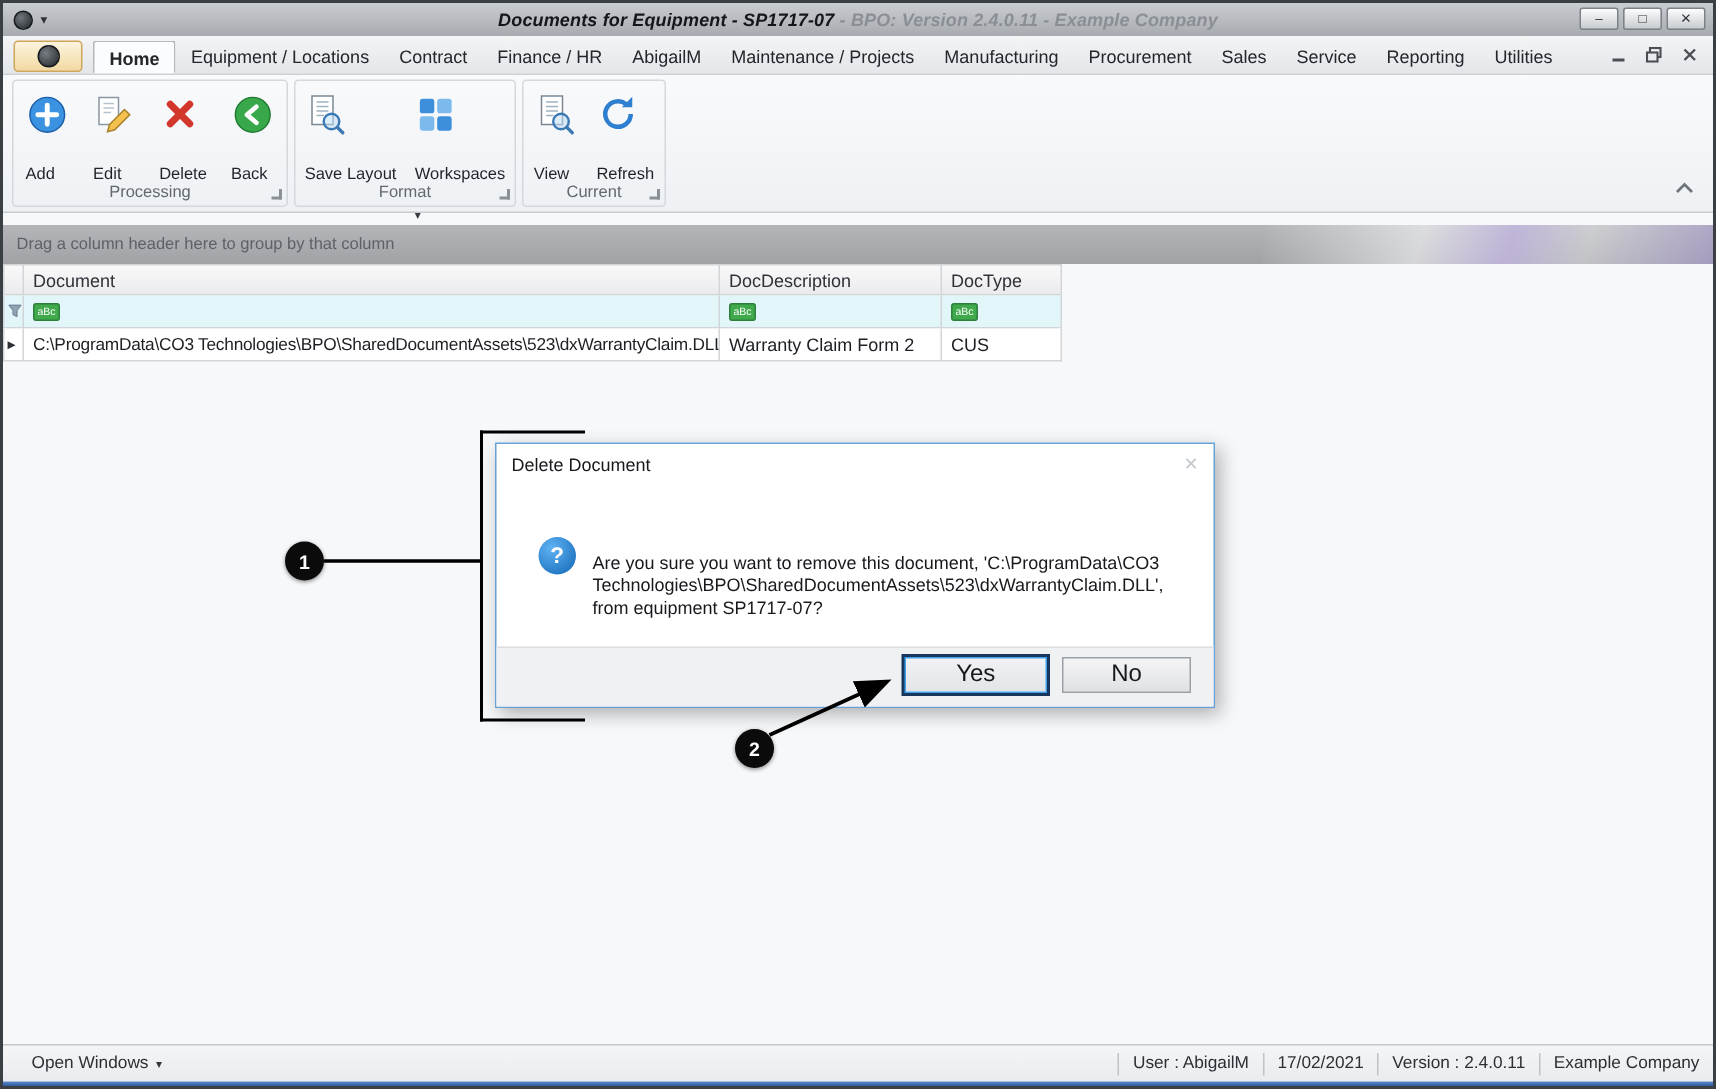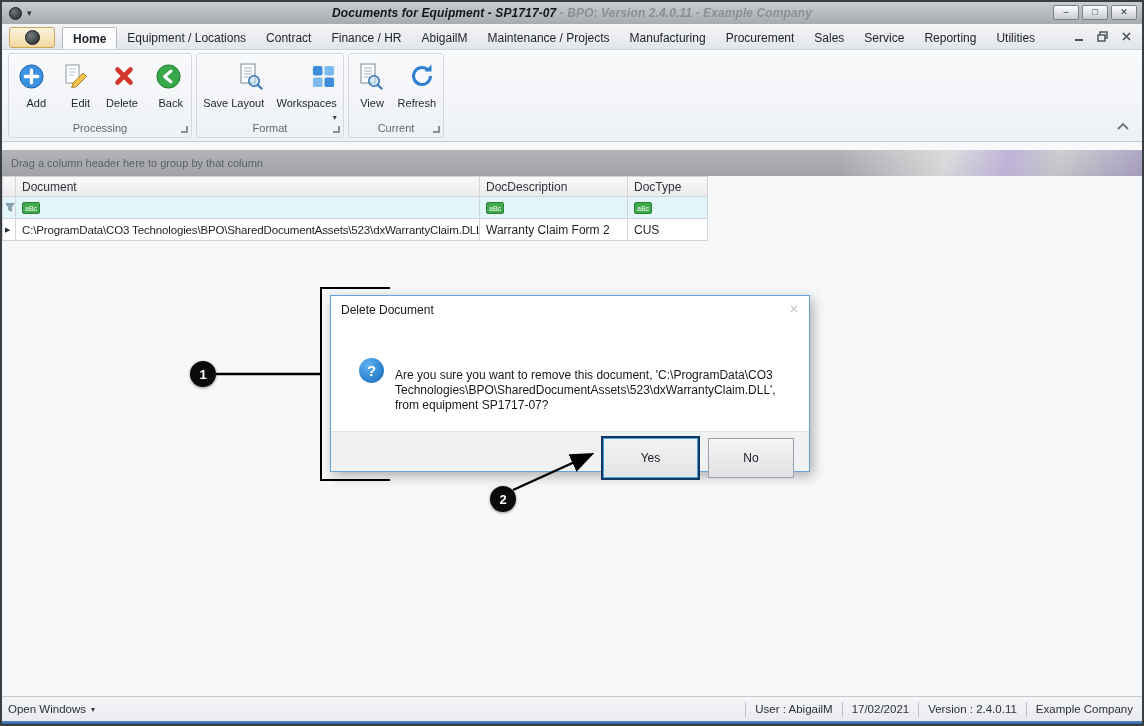--- a/index.html
+++ b/index.html
@@ -37,21 +37,21 @@
   .mdi-controls svg { display:block; }
 
   
   .ribbon { position:absolute; top:48px; left:0; right:0; height:92px;
     background:linear-gradient(#f9fafc,#eef1f4); border-bottom:1px solid #c7cbcf; }
   .rgroup { position:absolute; top:3px; height:85px; border:1px solid #d4d8dc; border-radius:3px; }
   .g-processing { left:6px;  width:184px; }
   .g-format     { left:194px; width:148px; }
   .g-current    { left:346px; width:96px; }
   .rg-buttons { display:flex; justify-content:space-around; align-items:flex-start; padding-top:5px; }
-  .rb-button { display:flex; flex-direction:column; align-items:flex-end; gap:6px;
+  .rb-button { display:flex; flex-direction:column; align-items:flex-start; gap:19px;
     padding:2px 3px; font-size:11px; color:#1f2327; cursor:default; border-radius:2px; }
   .ricon { height:30px; display:flex; align-items:center; }
   .rlabel { white-space:nowrap; }
   .rb-caret { font-size:8px; color:#3a3e43; line-height:5px; }
   .rg-caption { position:absolute; left:0; right:0; bottom:1px; height:14px; text-align:center;
     font-size:11px; color:#62686e; }
   .rg-launcher { position:absolute; right:3px; bottom:3px; width:7px; height:7px;
     border-right:2px solid #8a9096; border-bottom:2px solid #8a9096; }
   .ribbon-collapse { position:absolute; right:12px; bottom:6px; }
 
@@ -90,41 +90,41 @@
     background:#fff; border:1px solid #66a1d8; box-shadow:3px 4px 12px rgba(0,0,0,.30); z-index:30; }
   .dlg-titlebar { height:28px; padding:7px 10px 0; font-size:12px; color:#17191d; position:relative; }
   .dlg-close { position:absolute; right:10px; top:6px; font-size:12px; color:#c4cad0; }
   .dlg-qicon { position:absolute; left:28px; top:62px; width:25px; height:25px; border-radius:50%;
     background:radial-gradient(circle at 35% 30%, #5fb2f2, #1166b6); color:#fff; font-weight:bold;
     font-size:15px; text-align:center; line-height:25px; }
   .dlg-message { position:absolute; left:64px; top:57px; width:402px; font-size:12px;
     line-height:15px; color:#17191d; word-wrap:break-word;margin-top:15px; }
   .dlg-footer { position:absolute; left:0; right:0; bottom:0; height:40px;
     background:#f0f1f3; border-top:1px solid #dddfe2; }
-  .dlg-btn { position:absolute; height:40px; font-size:12px; font-family:inherit; color:#17191d; cursor:default; }
+  .dlg-btn { position:absolute; height:24px; font-size:16px; font-family:inherit; color:#17191d; cursor:default; }
   .btn-yes { left:272px; top:6px; width:95px; background:linear-gradient(#f1f2f3,#e2e4e6);
     border:1px solid #41a0e8; box-shadow:0 0 0 2px #16365e; }
   .btn-no  { left:377px; top:6px; width:86px; background:linear-gradient(#f5f5f6,#dfe1e3);
     border:1px solid #9aa0a6; }
 
   
   .bracket { position:absolute; left:318px; top:285px; width:70px; height:194px;
     border-left:2px solid #000; border-top:2px solid #000; border-bottom:2px solid #000; z-index:29; }
   .ann-svg { position:absolute; left:0; top:0; width:1140px; height:722px; z-index:51; pointer-events:none; }
   .callout { position:absolute; width:26px; height:26px; border-radius:50%; background:#0b0b0c;
     color:#fff; font-size:13px; font-weight:bold; display:flex; align-items:center;
     justify-content:center; z-index:52; box-shadow:0 1px 3px rgba(0,0,0,.45); }
   .callout-1 { left:188px; top:359px; }
   .callout-2 { left:488px; top:484px; }
 
   
   .statusbar { position:absolute; left:0; right:0; bottom:3px; height:25px;
     background:linear-gradient(#f4f5f7,#e9ebee); border-top:1px solid #c6cacd;
     display:flex; align-items:center; font-size:11.5px; color:#2c3034; }
-  .sb-left { display:flex; align-items:center; gap:5px; padding-left:6px; cursor:default; }
+  .sb-left { display:flex; align-items:center; gap:5px; padding-left:19px; cursor:default; }
   .sb-caret { font-size:8px; color:#33373b; }
   .sb-right { margin-left:auto; display:flex; align-items:center; height:100%; }
   .sb-item { padding:0 9px; white-space:nowrap; }
   .sb-sep { width:1px; height:15px; background:#bfc3c7; }
   .bottom-accent { position:absolute; left:0; right:0; bottom:0; height:3px;
     background:linear-gradient(#5d89ca,#2e5c9d); }
 </style>
 </head>
 <body>
 

